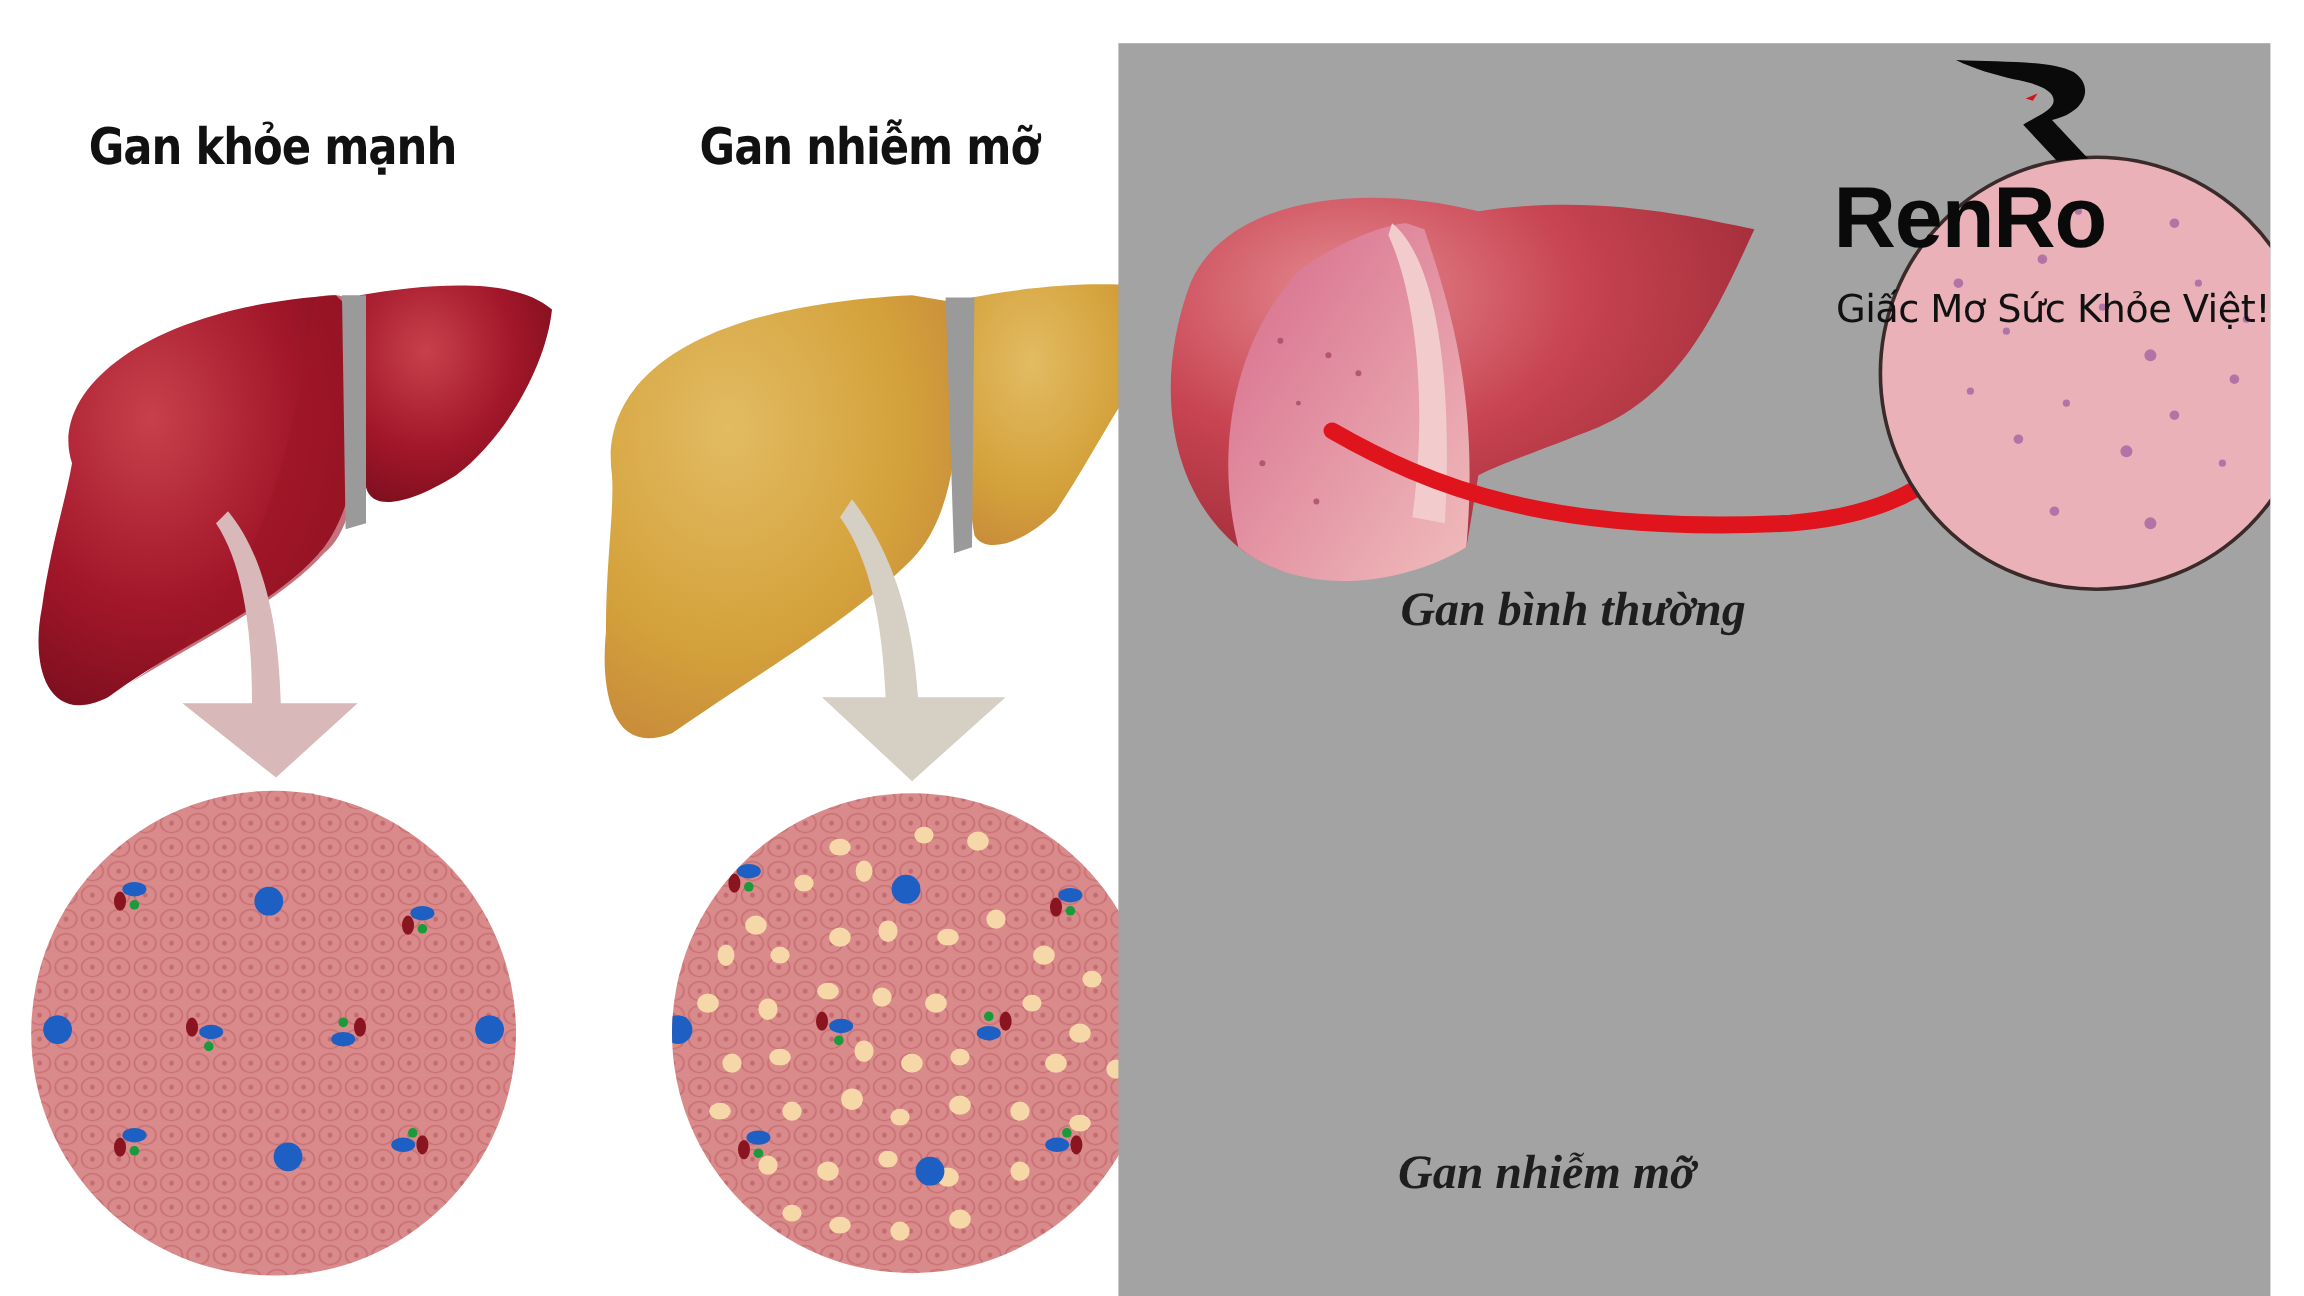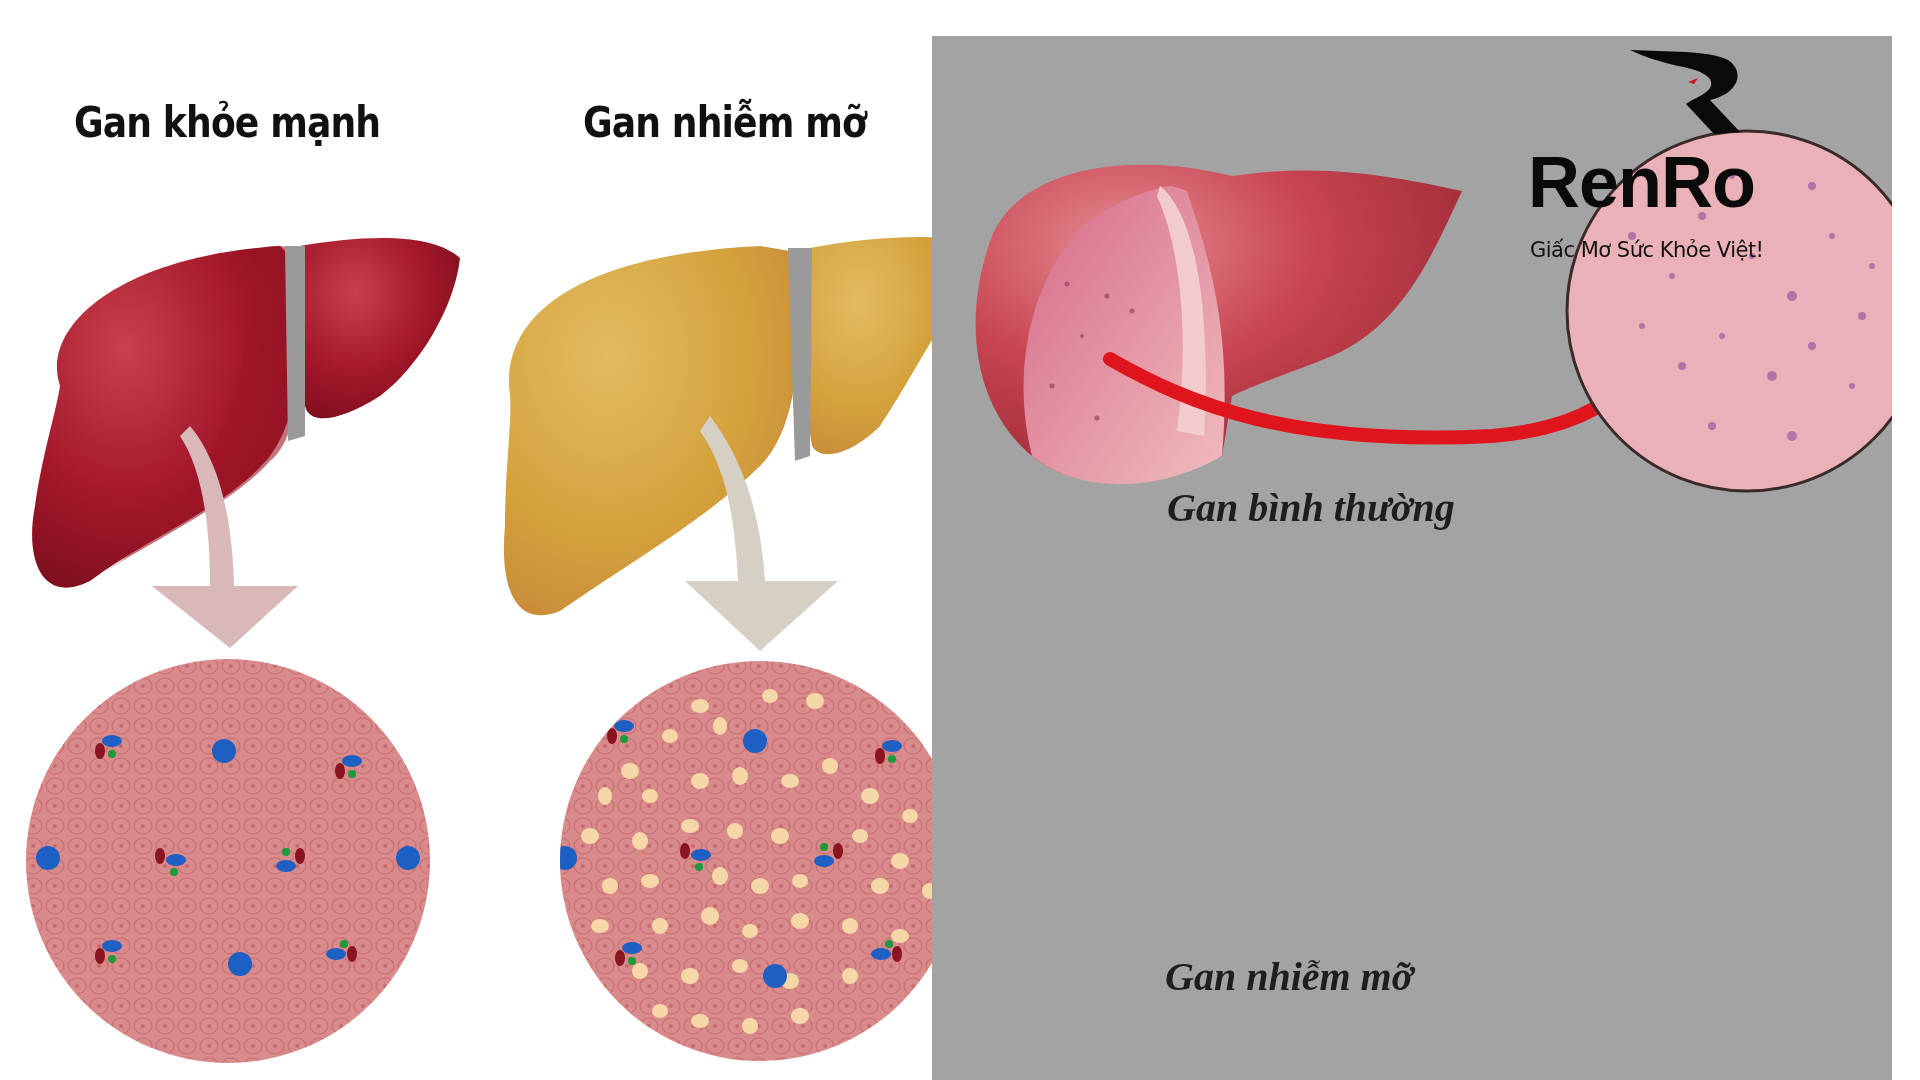--- a/index.html
+++ b/index.html
@@ -26,21 +26,21 @@
   }
   #caption-normal { left: 235px; top: 448px; }
   #caption-fatty { left: 233px; top: 917px; }
   #logo { position: absolute; left: 1528px; top: 48px; width: 340px; height: 230px; }
   #logo-text {
     position: absolute; left: 0; top: 98px; font-family: "Liberation Sans", sans-serif;
     font-weight: bold; font-size: 72px; color: #0a0a0a; letter-spacing: -1px; line-height: 1;
   }
   #logo-tagline {
     position: absolute; left: 2px; top: 190px; font-family: "DejaVu Sans", sans-serif;
-    font-size: 21px; color: #111; white-space: nowrap; letter-spacing: -0.5px;
+    font-size: 32px; color: #111; white-space: nowrap; letter-spacing: -0.5px;
   }
   #logo-mark { position: absolute; left: 100px; top: 0; }
 </style>
 </head>
 <body>
 
 <div class="panel" id="left-panel">
   <svg class="full" width="960" height="1080" viewBox="0 0 960 1080">
     <defs>
       <radialGradient id="gRed" cx="35%" cy="30%" r="75%">

